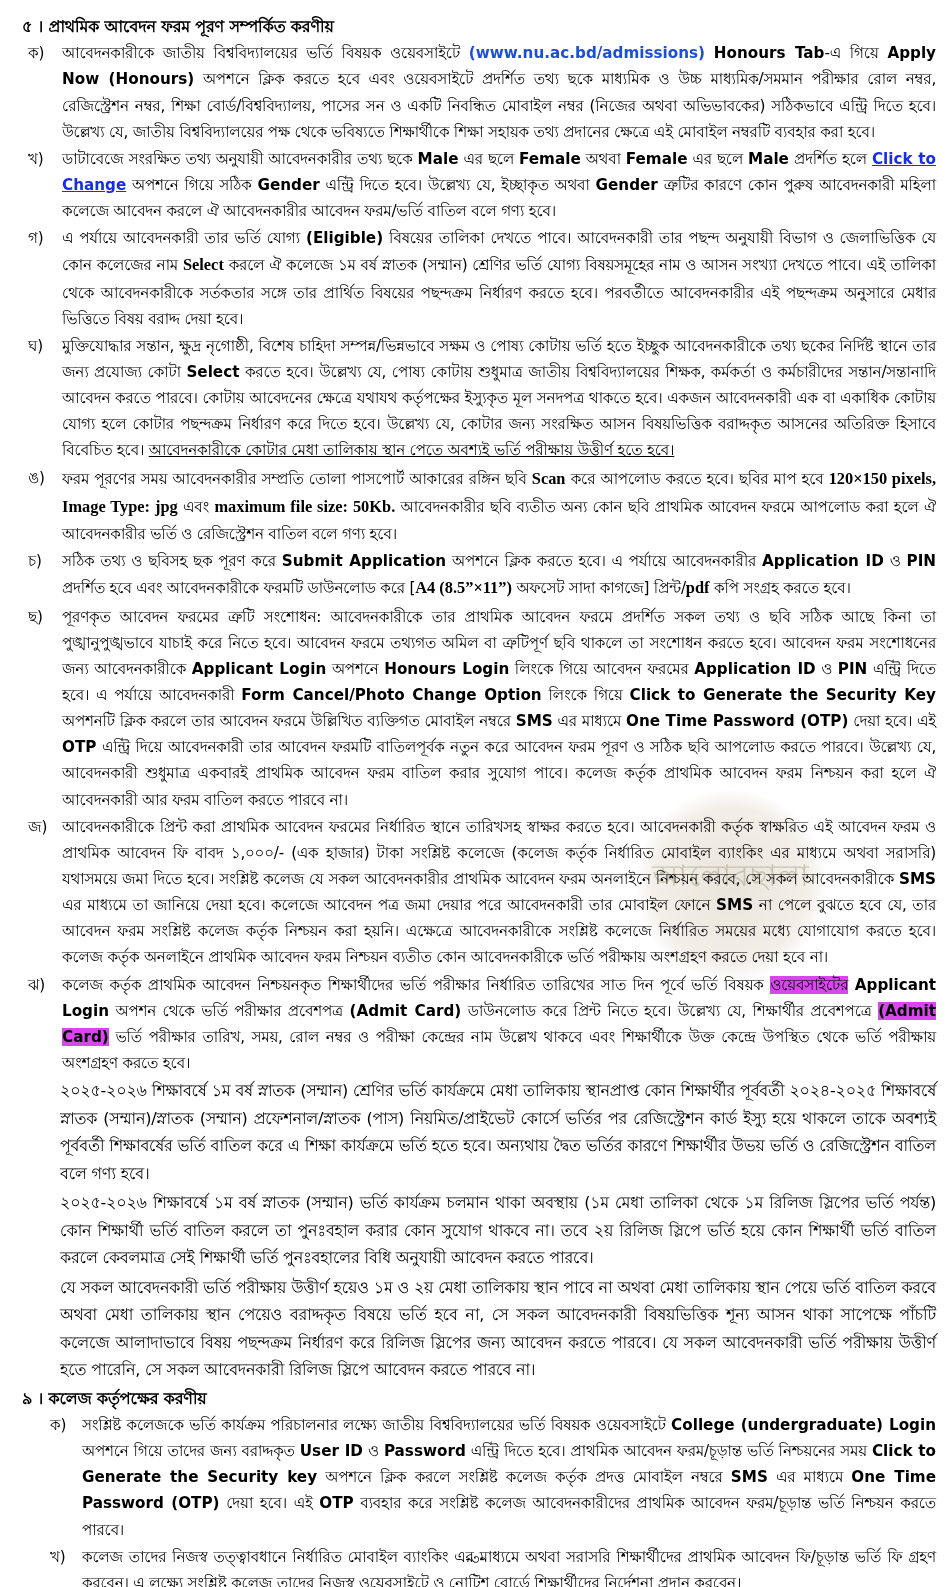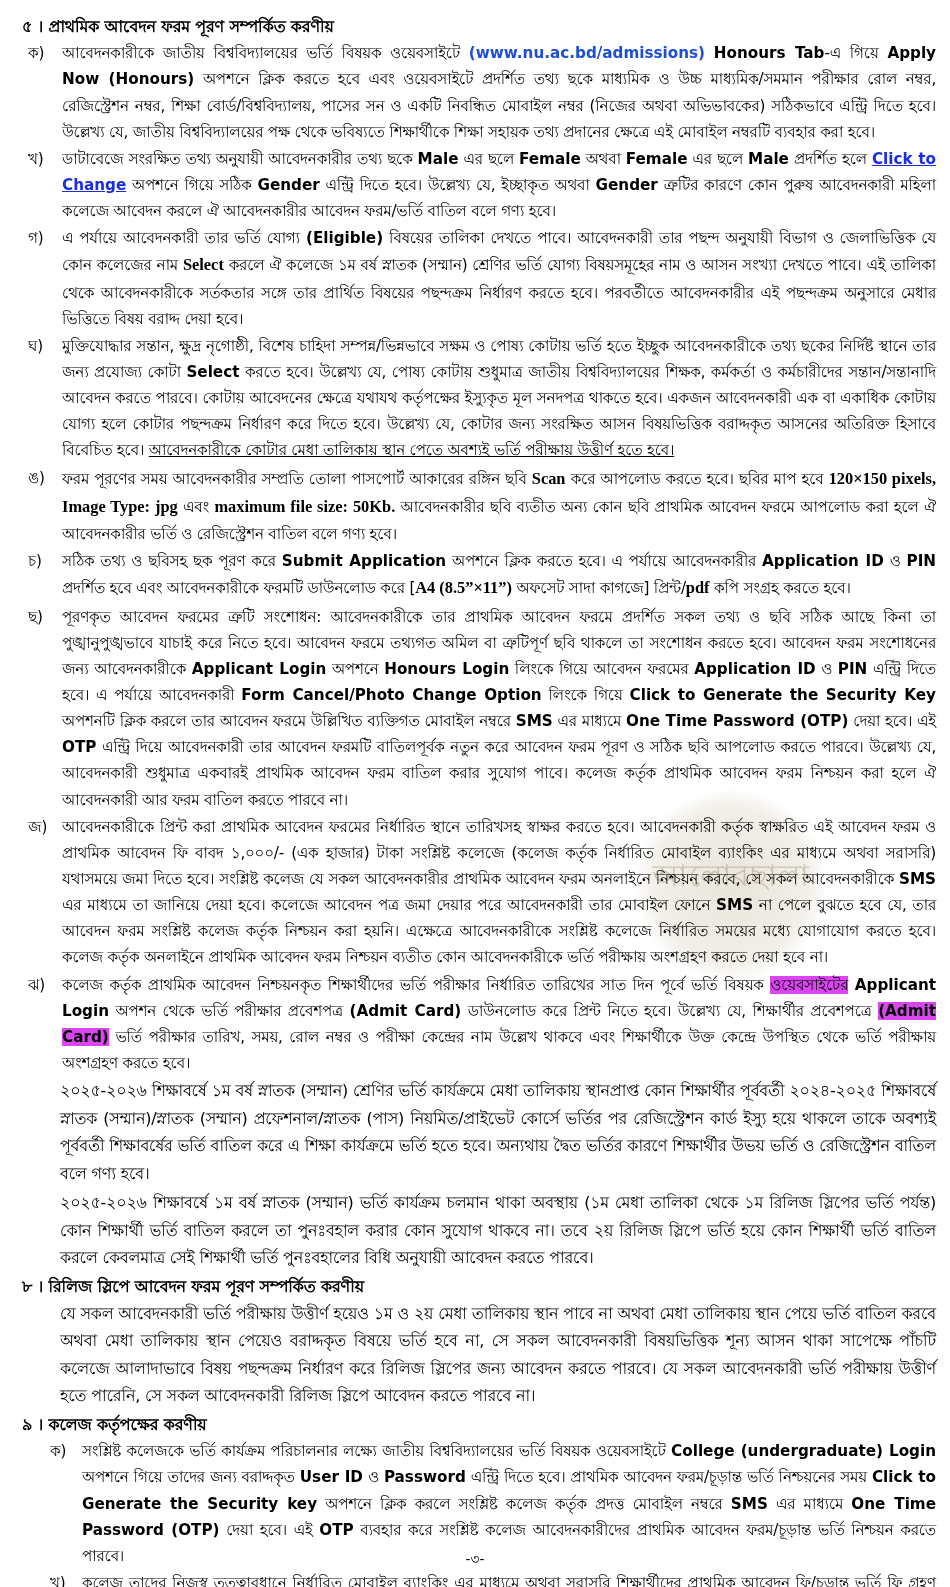--- a/index.html
+++ b/index.html
@@ -175,21 +175,20 @@
       <div class="item">
         <div class="mark">জ)</div>
         <div class="txt"><span>আবেদনকারীকে প্রিন্ট করা প্রাথমিক আবেদন ফরমের নির্ধারিত স্থানে তারিখসহ স্বাক্ষর করতে হবে। আবেদনকারী কর্তৃক স্বাক্ষরিত এই আবেদন ফরম ও প্রাথমিক আবেদন ফি বাবদ ১,০০০/- (এক হাজার) টাকা সংশ্লিষ্ট কলেজে (কলেজ কর্তৃক নির্ধারিত মোবাইল ব্যাংকিং এর মাধ্যমে অথবা সরাসরি) যথাসময়ে জমা দিতে হবে। সংশ্লিষ্ট কলেজ যে সকল আবেদনকারীর প্রাথমিক আবেদন ফরম অনলাইনে নিশ্চয়ন করবে, সে সকল আবেদনকারীকে </span><span class="en">SMS</span><span> এর মাধ্যমে তা জানিয়ে দেয়া হবে। কলেজে আবেদন পত্র জমা দেয়ার পরে আবেদনকারী তার মোবাইল ফোনে </span><span class="en">SMS</span><span> না পেলে বুঝতে হবে যে, তার আবেদন ফরম সংশ্লিষ্ট কলেজ কর্তৃক নিশ্চয়ন করা হয়নি। এক্ষেত্রে আবেদনকারীকে সংশ্লিষ্ট কলেজে নির্ধারিত সময়ের মধ্যে যোগাযোগ করতে হবে। কলেজ কর্তৃক অনলাইনে প্রাথমিক আবেদন ফরম নিশ্চয়ন ব্যতীত কোন আবেদনকারীকে ভর্তি পরীক্ষায় অংশগ্রহণ করতে দেয়া হবে না।</span></div>
       </div>
       <div class="item">
         <div class="mark">ঝ)</div>
         <div class="txt"><span>কলেজ কর্তৃক প্রাথমিক আবেদন নিশ্চয়নকৃত শিক্ষার্থীদের ভর্তি পরীক্ষার নির্ধারিত তারিখের সাত দিন পূর্বে ভর্তি বিষয়ক </span><span class="hl">ওয়েবসাইটের</span><span> </span><span class="en">Applicant Login</span><span> অপশন থেকে ভর্তি পরীক্ষার প্রবেশপত্র </span><span class="en">(Admit Card)</span><span> ডাউনলোড করে প্রিন্ট নিতে হবে। উল্লেখ্য যে, শিক্ষার্থীর প্রবেশপত্রে </span><span class="hl en">(Admit Card)</span><span> ভর্তি পরীক্ষার তারিখ, সময়, রোল নম্বর ও পরীক্ষা কেন্দ্রের নাম উল্লেখ থাকবে এবং শিক্ষার্থীকে উক্ত কেন্দ্রে উপস্থিত থেকে ভর্তি পরীক্ষায় অংশগ্রহণ করতে হবে।</span></div>
       </div>
       <div class="sec-body">২০২৫-২০২৬ শিক্ষাবর্ষে ১ম বর্ষ স্নাতক (সম্মান) শ্রেণির ভর্তি কার্যক্রমে মেধা তালিকায় স্থানপ্রাপ্ত কোন শিক্ষার্থীর পূর্ববর্তী ২০২৪-২০২৫ শিক্ষাবর্ষে স্নাতক (সম্মান)/স্নাতক (সম্মান) প্রফেশনাল/স্নাতক (পাস) নিয়মিত/প্রাইভেট কোর্সে ভর্তির পর রেজিস্ট্রেশন কার্ড ইস্যু হয়ে থাকলে তাকে অবশ্যই পূর্ববর্তী শিক্ষাবর্ষের ভর্তি বাতিল করে এ শিক্ষা কার্যক্রমে ভর্তি হতে হবে। অন্যথায় দ্বৈত ভর্তির কারণে শিক্ষার্থীর উভয় ভর্তি ও রেজিস্ট্রেশন বাতিল বলে গণ্য হবে।</div>
       <div class="sec-body">২০২৫-২০২৬ শিক্ষাবর্ষে ১ম বর্ষ স্নাতক (সম্মান) ভর্তি কার্যক্রম চলমান থাকা অবস্থায় (১ম মেধা তালিকা থেকে ১ম রিলিজ স্লিপের ভর্তি পর্যন্ত) কোন শিক্ষার্থী ভর্তি বাতিল করলে তা পুনঃবহাল করার কোন সুযোগ থাকবে না। তবে ২য় রিলিজ স্লিপে ভর্তি হয়ে কোন শিক্ষার্থী ভর্তি বাতিল করলে কেবলমাত্র সেই শিক্ষার্থী ভর্তি পুনঃবহালের বিধি অনুযায়ী আবেদন করতে পারবে।</div>
-      <div class="sec-head">৮ । রিলিজ স্লিপে আবেদন ফরম পূরণ সম্পর্কিত করণীয়</div>
       <div class="sec-body">যে সকল আবেদনকারী ভর্তি পরীক্ষায় উত্তীর্ণ হয়েও ১ম ও ২য় মেধা তালিকায় স্থান পাবে না অথবা মেধা তালিকায় স্থান পেয়ে ভর্তি বাতিল করবে অথবা মেধা তালিকায় স্থান পেয়েও বরাদ্দকৃত বিষয়ে ভর্তি হবে না, সে সকল আবেদনকারী বিষয়ভিত্তিক শূন্য আসন থাকা সাপেক্ষে পাঁচটি কলেজে আলাদাভাবে বিষয় পছন্দক্রম নির্ধারণ করে রিলিজ স্লিপের জন্য আবেদন করতে পারবে। যে সকল আবেদনকারী ভর্তি পরীক্ষায় উত্তীর্ণ হতে পারেনি, সে সকল আবেদনকারী রিলিজ স্লিপে আবেদন করতে পারবে না।</div>
       <div class="sec-head">৯ ।  কলেজ কর্তৃপক্ষের করণীয়</div>
       <div class="item lvl2">
         <div class="mark">ক)</div>
         <div class="txt"><span>সংশ্লিষ্ট কলেজকে ভর্তি কার্যক্রম পরিচালনার লক্ষ্যে জাতীয় বিশ্ববিদ্যালয়ের ভর্তি বিষয়ক ওয়েবসাইটে </span><span class="en">College (undergraduate) Login</span><span> অপশনে গিয়ে তাদের জন্য বরাদ্দকৃত </span><span class="en">User ID</span><span> ও </span><span class="en">Password</span><span> এন্ট্রি দিতে হবে। প্রাথমিক আবেদন ফরম/চূড়ান্ত ভর্তি নিশ্চয়নের সময় </span><span class="en">Click to Generate the Security key</span><span> অপশনে ক্লিক করলে সংশ্লিষ্ট কলেজ কর্তৃক প্রদত্ত মোবাইল নম্বরে </span><span class="en">SMS</span><span> এর মাধ্যমে </span><span class="en">One Time Password (OTP)</span><span> দেয়া হবে। এই </span><span class="en">OTP</span><span> ব্যবহার করে সংশ্লিষ্ট কলেজ আবেদনকারীদের প্রাথমিক আবেদন ফরম/চূড়ান্ত ভর্তি নিশ্চয়ন করতে পারবে।</span></div>
       </div>
       <div class="item lvl2">
         <div class="mark">খ)</div>
         <div class="txt"><span>কলেজ তাদের নিজস্ব তত্ত্বাবধানে নির্ধারিত মোবাইল ব্যাংকিং এর মাধ্যমে অথবা সরাসরি শিক্ষার্থীদের প্রাথমিক আবেদন ফি/চূড়ান্ত ভর্তি ফি গ্রহণ করবেন। এ লক্ষ্যে সংশ্লিষ্ট কলেজ তাদের নিজস্ব ওয়েবসাইটে ও নোটিশ বোর্ডে শিক্ষার্থীদের নির্দেশনা প্রদান করবেন।</span></div>
       </div>

